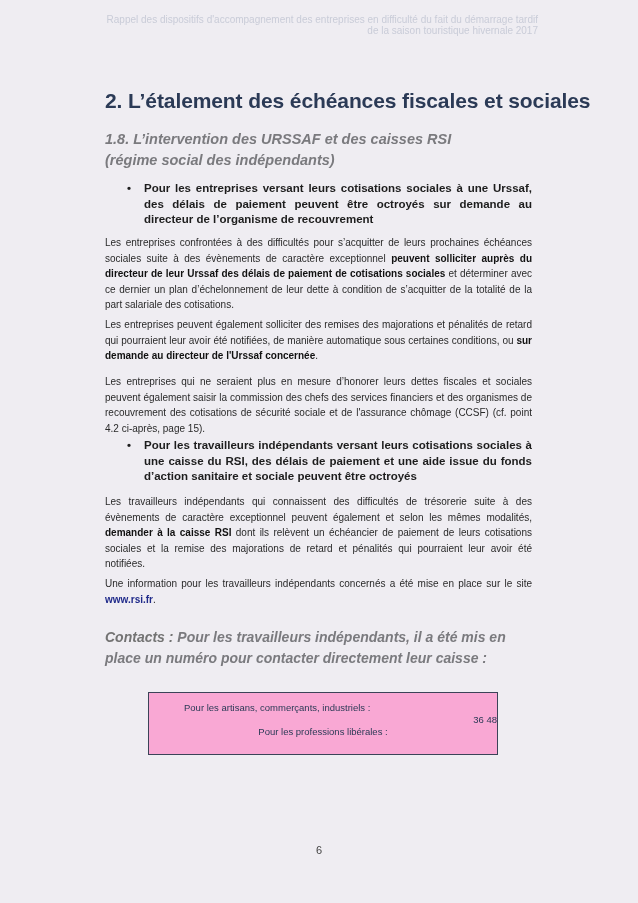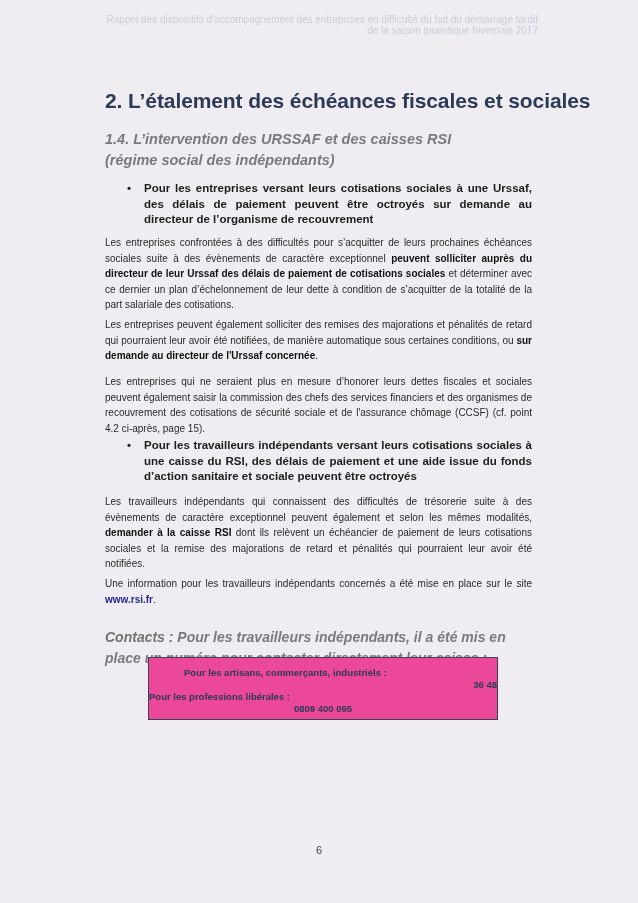--- a/index.html
+++ b/index.html
@@ -30,41 +30,41 @@
     font-size:10px; line-height:15.6px; color:#2a2a2a; text-align:justify;
   }
   .para b { color:#111; }
   .link { color:#1f2a8a; font-weight:bold; }
   .contacts {
     position:absolute; left:105px; top:627px; width:420px;
     font-size:14px; font-style:italic; font-weight:bold; color:#7a7a7e; line-height:21px;
   }
   .contacts .lbl { color:#737373; }
   .box {
-    position:absolute; left:148px; top:657px; width:348px; height:61px;
-    border:1.5px solid #3b4358; background:#ec4899;
-    font-size:9.5px; font-weight:bold; color:#2b3a56; line-height:12px;
+    position:absolute; left:148px; top:692px; width:348px; height:61px;
+    border:1.5px solid #3b4358; background:#f9a8d4;
+    font-size:9.5px; font-weight:normal; color:#2b3a56; line-height:12px;
   }
   .box .l1 { position:absolute; left:35px; top:9px; }
   .box .l2 { position:absolute; left:0; width:100%; text-align:right; top:21px; padding-left:0; }
-  .box .l3 { position:absolute; left:0; width:100%; top:33px; }
+  .box .l3 { position:absolute; left:0; width:100%; text-align:center; top:33px; }
   .box .l4 { position:absolute; left:0; width:100%; text-align:center; top:45px; }
   .pagenum {
     position:absolute; left:0; width:638px; top:844px; text-align:center; font-size:11px; color:#444;
   }
 </style>
 </head>
 <body>
 
 <div class="page-header">Rappel des dispositifs d'accompagnement des entreprises en difficulté du fait du démarrage tardif de la saison touristique hivernale 2017</div>
 
 <div class="h1">2. L’étalement des échéances fiscales et sociales</div>
 
 <div class="h2">
-  <div>1.4. L’intervention des URSSAF et des caisses RSI</div>
+  <div>1.8. L’intervention des URSSAF et des caisses RSI</div>
   <div>(régime social des indépendants)</div>
 </div>
 
 <div class="bullet" style="top:181px;">
   <span class="dot">•</span>
   <span class="btxt">Pour les entreprises versant leurs cotisations sociales à une Urssaf, des délais de paiement peuvent être octroyés sur demande au directeur de l’organisme de recouvrement</span>
 </div>
 
 <div class="para" style="top:235px;">
   <span>Les entreprises confrontées à des difficultés pour s’acquitter de leurs prochaines échéances sociales suite à des évènements de caractère exceptionnel </span><b>peuvent solliciter auprès du directeur de leur Urssaf des délais de paiement de cotisations sociales</b><span> et déterminer avec ce dernier un plan d’échelonnement de leur dette à condition de s’acquitter de la totalité de la part salariale des cotisations.</span>
@@ -90,16 +90,15 @@
 </div>
 
 <div class="contacts">
   <span class="lbl">Contacts :</span><span> Pour les travailleurs indépendants, il a été mis en place un numéro pour contacter directement leur caisse :</span>
 </div>
 
 <div class="box">
   <div class="l1">Pour les artisans, commerçants, industriels :</div>
   <div class="l2">36 48</div>
   <div class="l3">Pour les professions libérales :</div>
-  <div class="l4">0809 400 095</div>
 </div>
 
 <div class="pagenum">6</div>
 
 </body></html>

